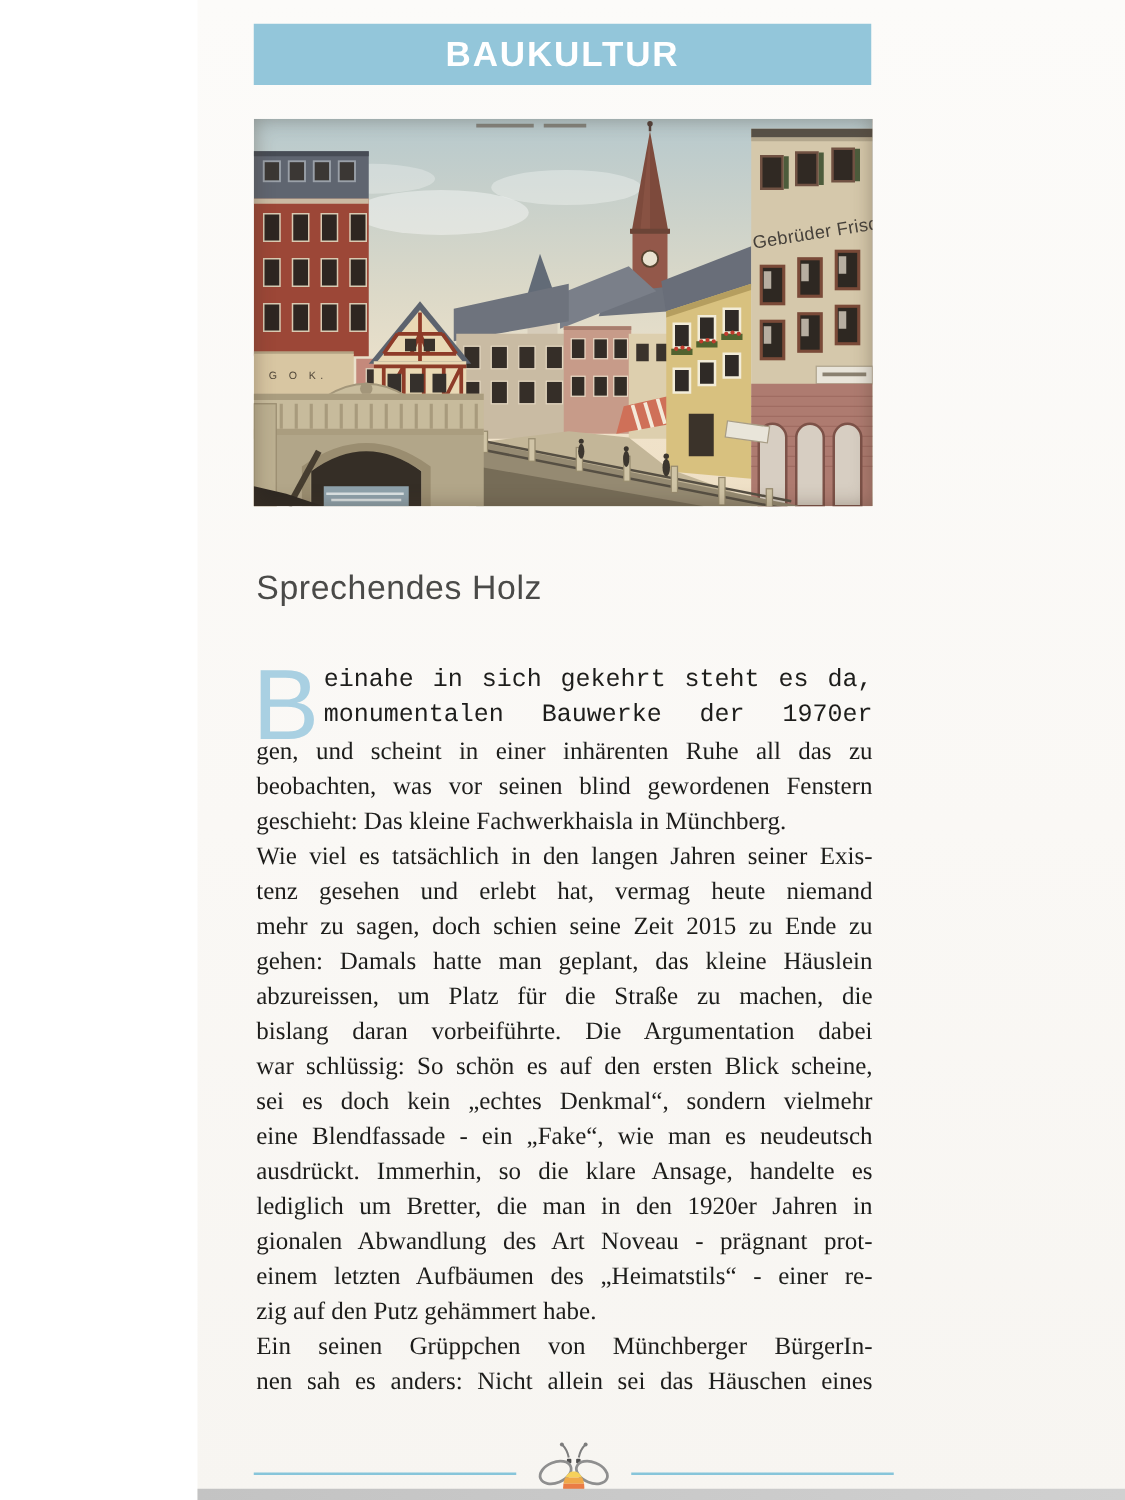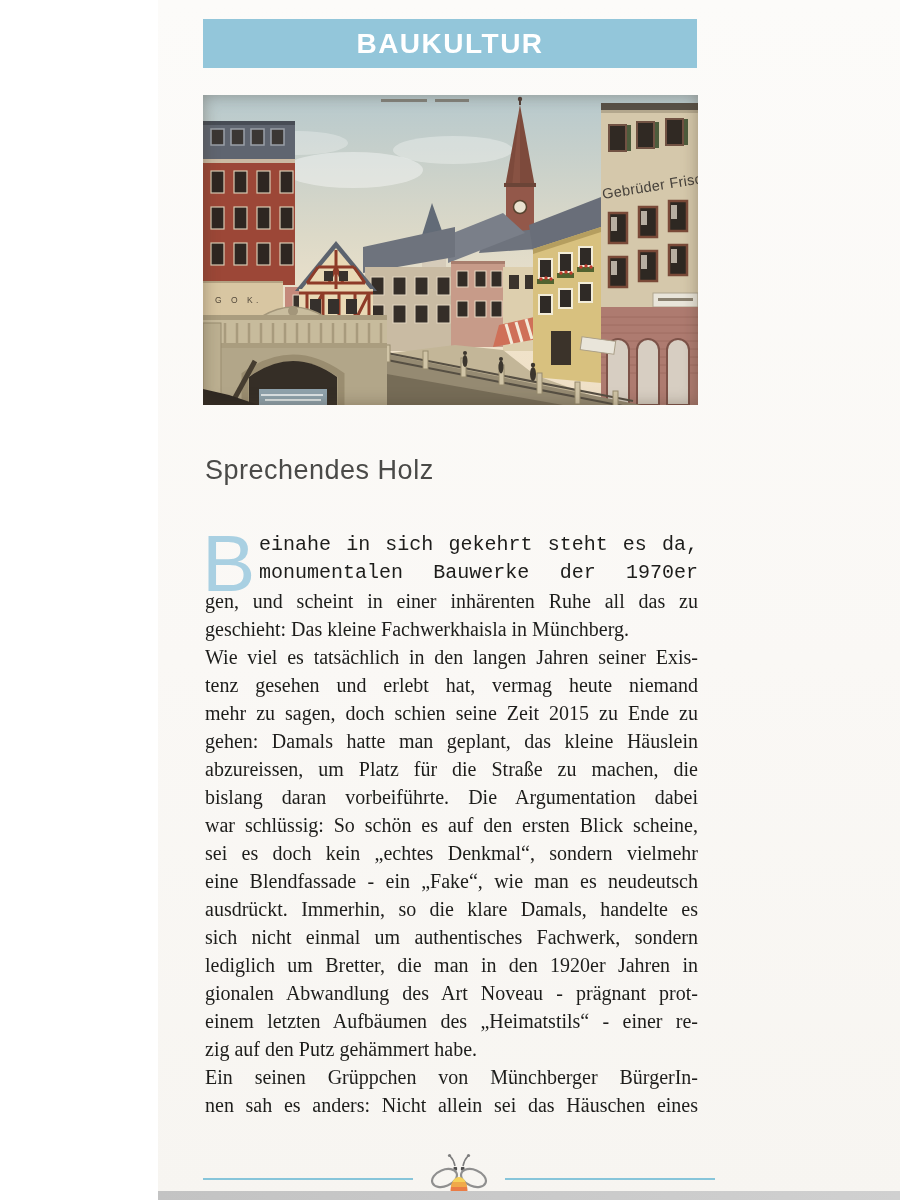--- a/index.html
+++ b/index.html
@@ -328,32 +328,32 @@
     </svg>
   </figure>
 
   <h2 class="headline">Sprechendes Holz</h2>
 
   <div class="article" style="color: rgb(29, 29, 27);">
     <span class="dropcap" style="color: rgb(169, 208, 226);">B</span>
   <div class="line j indent">einahe in sich gekehrt steht es da, im Schatten der</div>
       <div class="line j indent">monumentalen Bauwerke der 1970er Jahre verbor-</div>
       <div class="line j">gen, und scheint in einer inhärenten Ruhe all das zu</div>
+      <div class="line j">beobachten, was vor seinen blind gewordenen Fenstern</div>
       <div class="line">geschieht: Das kleine Fachwerkhaisla in Münchberg.</div>
       <div class="line j">Wie viel es tatsächlich in den langen Jahren seiner Exis-</div>
       <div class="line j">tenz gesehen und erlebt hat, vermag heute niemand</div>
       <div class="line j">mehr zu sagen, doch schien seine Zeit 2015 zu Ende zu</div>
       <div class="line j">gehen: Damals hatte man geplant, das kleine Häuslein</div>
       <div class="line j">abzureissen, um Platz für die Straße zu machen, die</div>
       <div class="line j">bislang daran vorbeiführte. Die Argumentation dabei</div>
       <div class="line j">war schlüssig: So schön es auf den ersten Blick scheine,</div>
       <div class="line j">sei es doch kein „echtes Denkmal“, sondern vielmehr</div>
       <div class="line j">eine Blendfassade - ein „Fake“, wie man es neudeutsch</div>
-      <div class="line j">ausdrückt. Immerhin, so die klare Damals, handelte es</div>
-      <div class="line j">sich nicht einmal um authentisches Fachwerk, sondern</div>
+      <div class="line j">ausdrückt. Immerhin, so die klare Ansage, handelte es</div>
       <div class="line j">lediglich um Bretter, die man in den 1920er Jahren in</div>
       <div class="line j">gionalen Abwandlung des Art Noveau - prägnant prot-</div>
       <div class="line j">einem letzten Aufbäumen des „Heimatstils“ - einer re-</div>
       <div class="line">zig auf den Putz gehämmert habe.</div>
       <div class="line j">Ein seinen Grüppchen von Münchberger BürgerIn-</div>
       <div class="line j">nen sah es anders: Nicht allein sei das Häuschen eines</div>
     </div>
 
   <div class="footer">
     <div class="fline" style="background: rgb(135, 197, 218);"></div>

